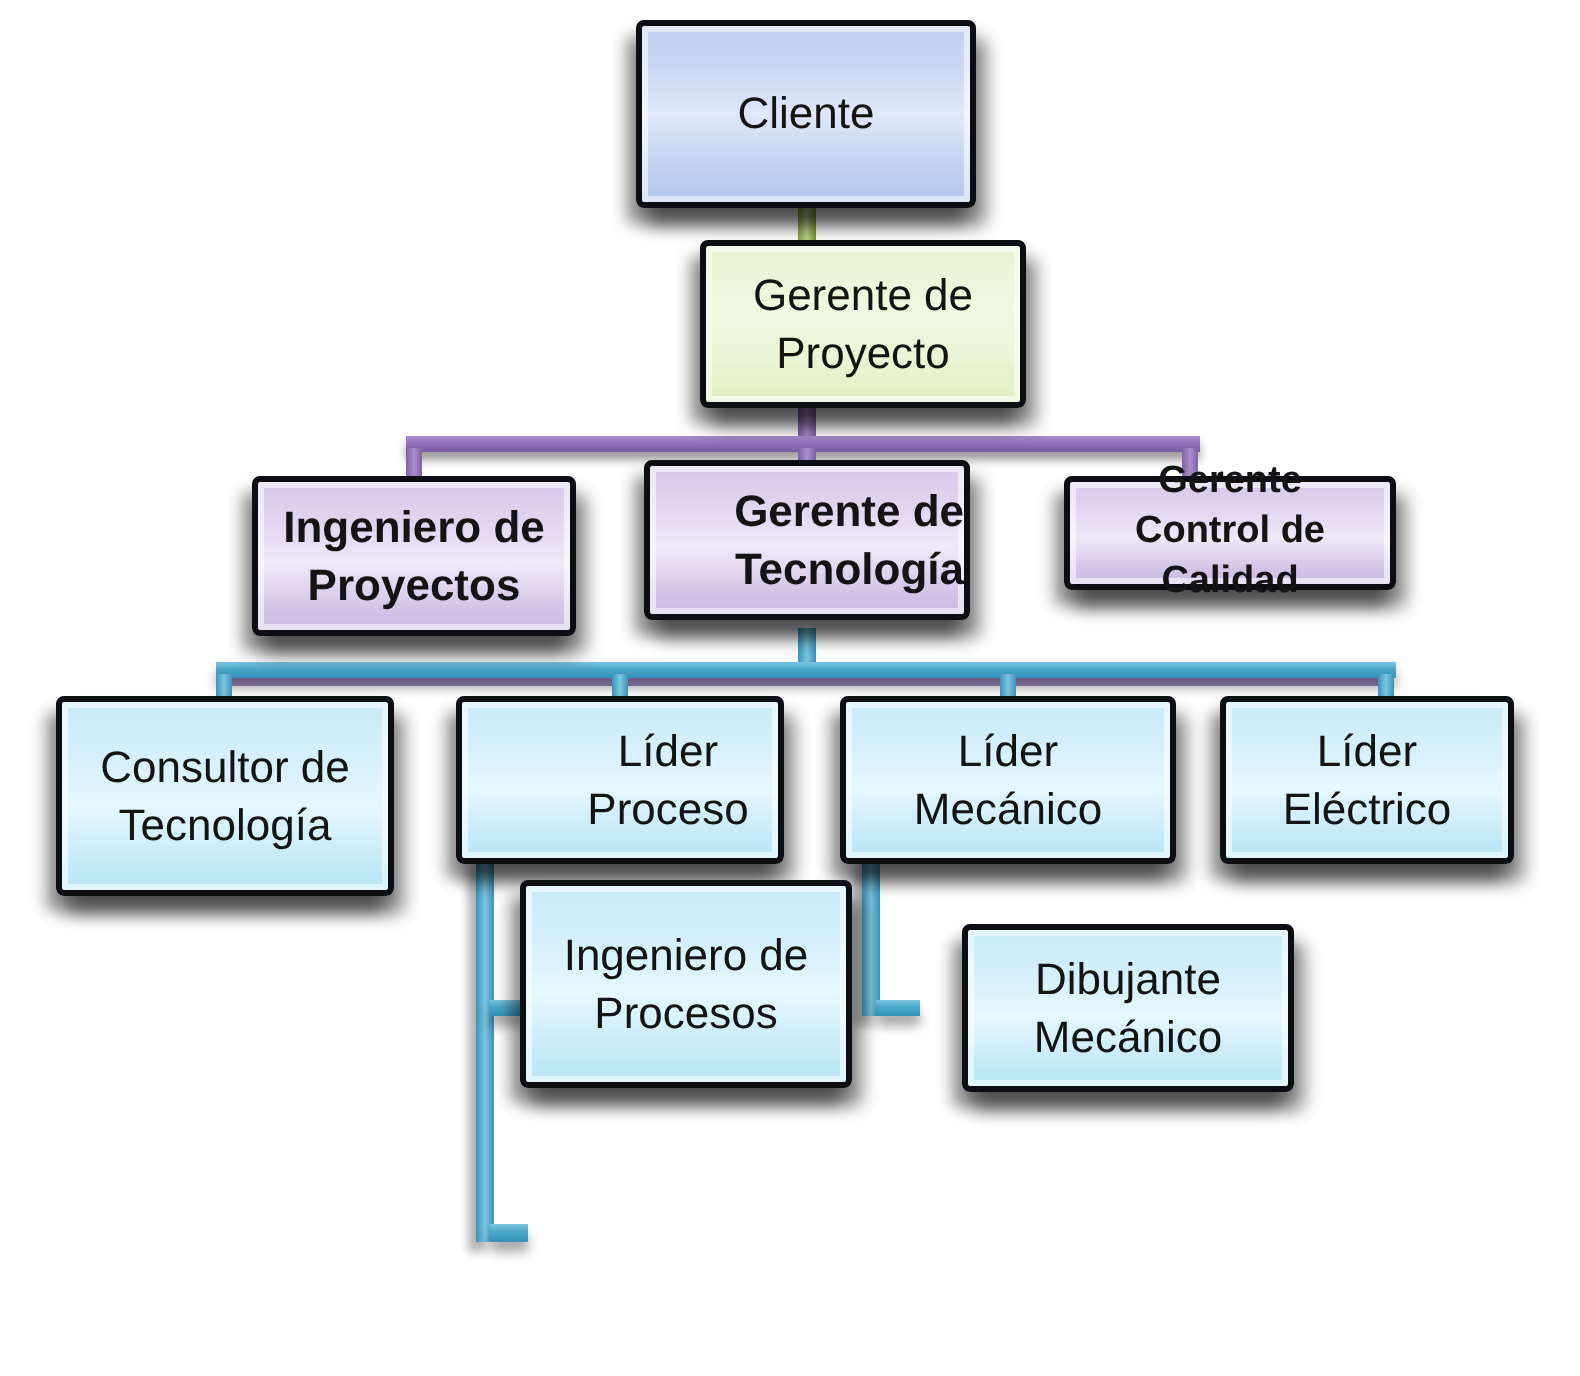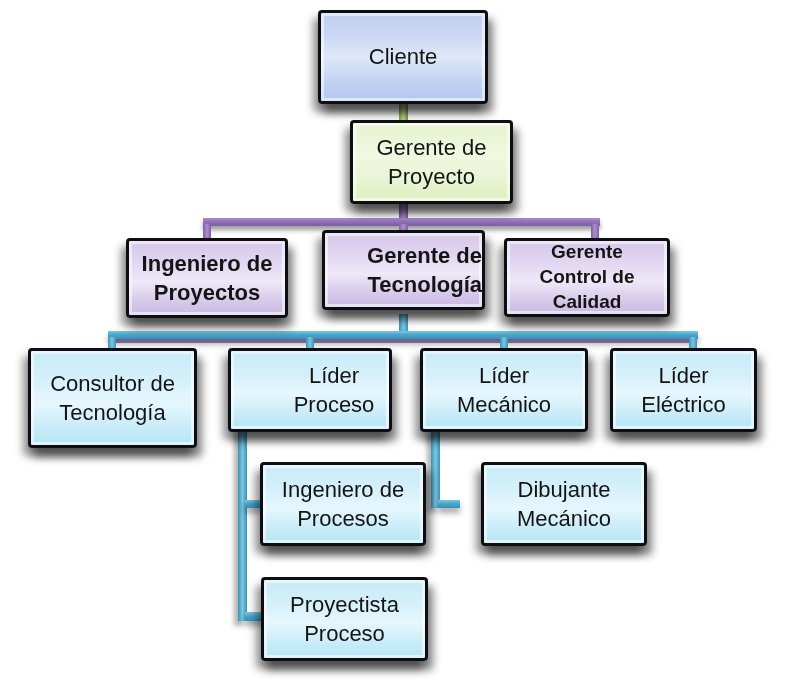--- a/index.html
+++ b/index.html
@@ -69,41 +69,38 @@
   <div class="node green" style="left:322px;top:120px;width:163px;height:84px;margin-left:28px;">
     <span class="label">Gerente de Proyecto</span>
   </div>
 
   <div class="node purple" style="left:126px;top:238px;width:162px;height:80px;">
     <span class="label">Ingeniero de Proyectos</span>
   </div>
   <div class="node purple" style="left:322px;top:230px;width:163px;height:80px;text-align:right;">
     <span class="label">Gerente de Tecnología</span>
   </div>
-  <div class="node purple small mw112" style="left:504px;top:238px;width:166px;height:79px;">
+  <div class="node purple small mw112" style="left:532px;top:238px;width:166px;height:57px;">
     <span class="label">Gerente Control de Calidad</span>
   </div>
 
   <div class="node cyan" style="left:28px;top:348px;width:169px;height:100px;">
     <span class="label">Consultor de Tecnología</span>
   </div>
   <div class="node cyan mw112" style="left:228px;top:348px;width:164px;height:84px;padding-left:48px;">
     <span class="label">Líder Proceso</span>
   </div>
   <div class="node cyan mw112" style="left:420px;top:348px;width:168px;height:84px;">
     <span class="label">Líder Mecánico</span>
   </div>
   <div class="node cyan mw112" style="left:610px;top:348px;width:147px;height:84px;">
     <span class="label">Líder Eléctrico</span>
   </div>
 
-  <div class="node cyan" style="left:260px;top:462px;width:166px;height:84px;">
+  <div class="node cyan" style="left:260px;top:440px;width:166px;height:104px;">
     <span class="label">Ingeniero de Procesos</span>
   </div>
   <div class="node cyan mw120" style="left:457px;top:462px;width:166px;height:84px;margin-left:24px;">
     <span class="label">Dibujante Mecánico</span>
   </div>
 
-  <div class="node cyan mw130" style="left:261px;top:577px;width:167px;height:84px;">
-    <span class="label">Proyectista Proceso</span>
-  </div>
 
 </div>
 
 </body></html>

